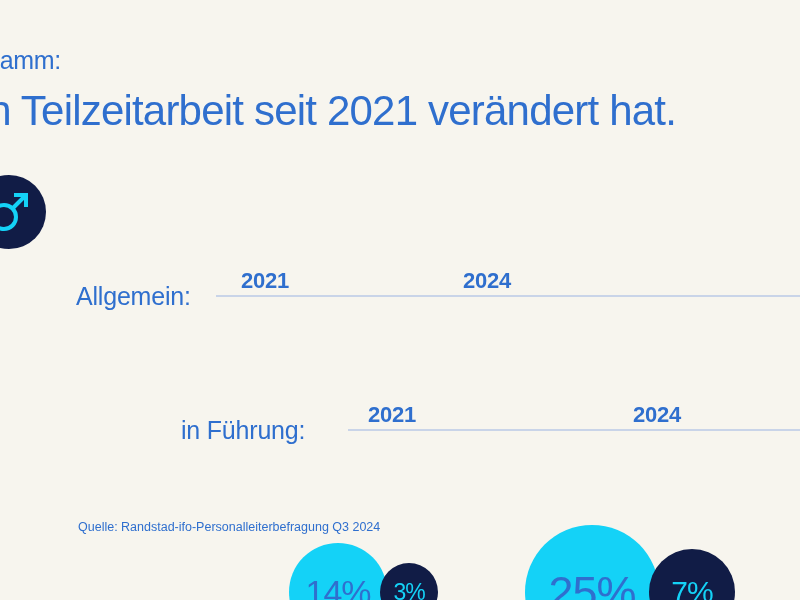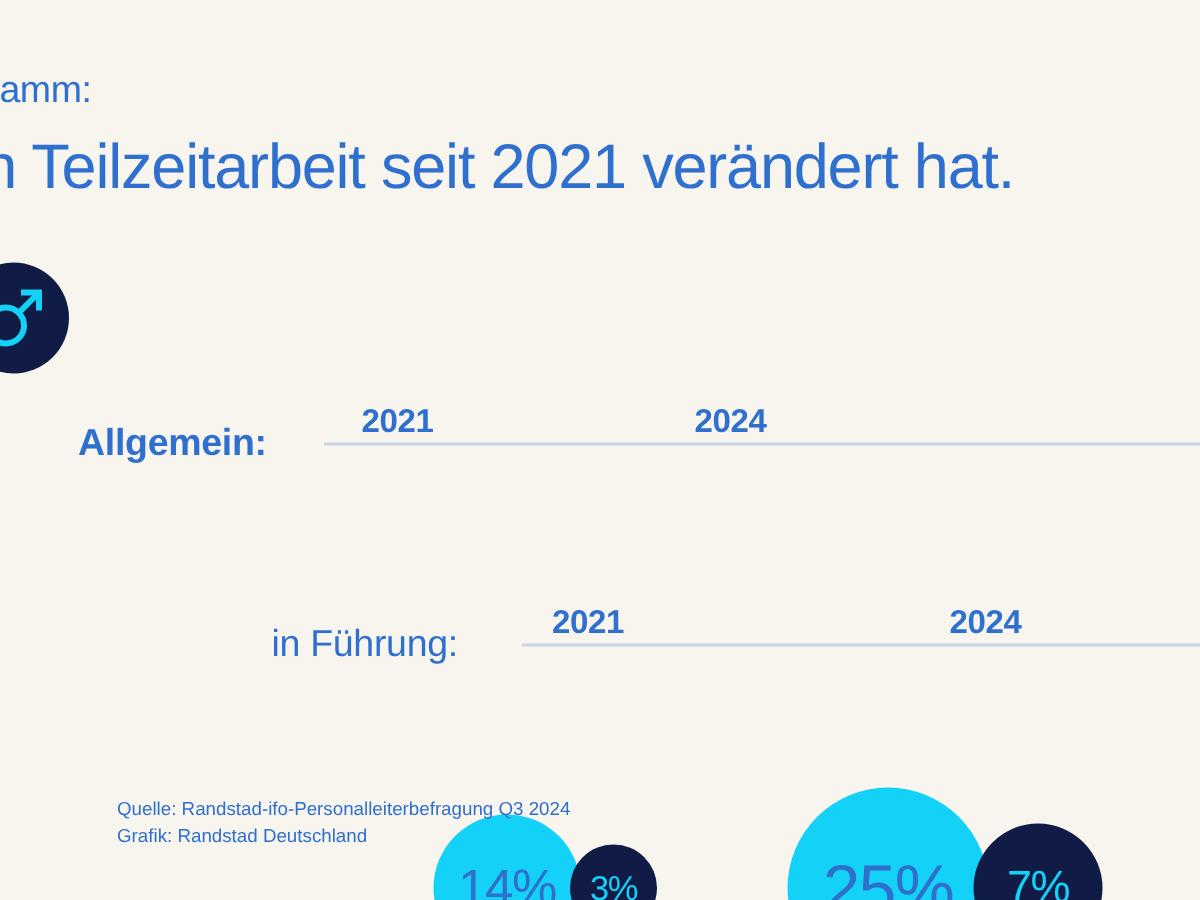--- a/index.html
+++ b/index.html
@@ -119,21 +119,21 @@
   }
   .bubble.navy {
     background: #111c46;
     color: #14d2f7;
   }
 
   
   .source {
     position: absolute;
     left: 78px;
-    top: 530px;
+    top: 518px;
     font-size: 12.5px;
     line-height: 1.45;
     color: #2f6fce;
     white-space: nowrap;
   }
   .logo {
     position: absolute;
     left: 713px;
     top: 525px;
     font-size: 27px;
@@ -157,35 +157,34 @@
         <circle cx="19" cy="29" r="12" fill="none" stroke="#14d2f7" stroke-width="4"></circle>
         <line x1="27.5" y1="20.5" x2="41" y2="7" stroke="#14d2f7" stroke-width="4" stroke-linecap="butt"></line>
         <polyline points="29,7 41,7 41,19" fill="none" stroke="#14d2f7" stroke-width="4" stroke-linecap="butt" stroke-linejoin="miter"></polyline>
       </svg>
     </span>
   </div>
 
   <div id="rows-container">
       <div class="row" style="top: 296px;">
         <div class="row-line" style="left: 216px; width: 584px;"></div>
-        <div class="row-label" style="left: 52px; font-weight: bold;">Allgemein:</div>
+        <div class="row-label" style="left: 76px;">Allgemein:</div>
         <div class="year-label" style="left: 265px;">2021</div>
         <div class="year-label" style="left: 487px;">2024</div>
         <div class="bubble cyan" style="left: 289px; top: 247px; width: 98px; height: 98px; font-size: 34px;">14%</div>
         <div class="bubble navy" style="left: 380px; top: 267px; width: 58px; height: 58px; font-size: 23px;">3%</div>
         <div class="bubble cyan" style="left: 525px; top: 229px; width: 134px; height: 134px; font-size: 45px;">25%</div>
         <div class="bubble navy" style="left: 649px; top: 253px; width: 86px; height: 86px; font-size: 30px;">7%</div>
       </div>
       <div class="row" style="top: 430px;">
         <div class="row-line" style="left: 348px; width: 452px;"></div>
         <div class="row-label" style="left: 181px; text-align: center;">in Führung:</div>
         <div class="year-label" style="left: 392px;">2021</div>
         <div class="year-label" style="left: 657px;">2024</div>
       </div>
     </div>
 
   <div class="source">
     <div>Quelle: Randstad-ifo-Personalleiterbefragung Q3 2024</div>
-    <div>Grafik: Randstad Deutschland</div>
   </div>
 
 
 </div>
 
 </body></html>

